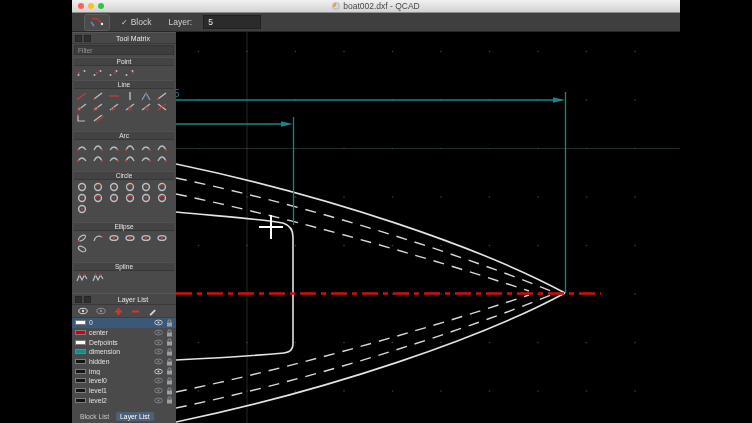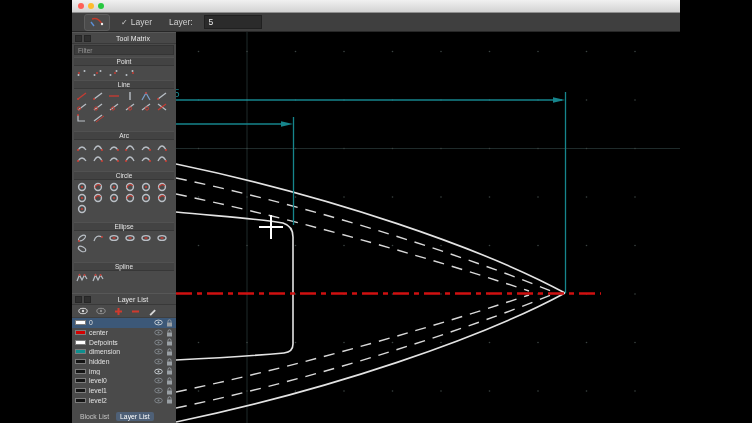--- a/index.html
+++ b/index.html
@@ -65,33 +65,40 @@
 <body>
 
 <div class="window">
 
   <div class="titlebar">
     <div class="lights">
       <span class="light" id="light-0" style="background: rgb(255, 95, 87);"></span>
       <span class="light" id="light-1" style="background: rgb(254, 188, 46);"></span>
       <span class="light" id="light-2" style="background: rgb(40, 200, 64);"></span>
     </div>
+    <div class="wintitle">
+      <svg width="8" height="8" viewBox="0 0 8 8">
+        <circle cx="4" cy="4" r="3.4" fill="#d8d8d8" stroke="#9a9a9a" stroke-width="0.6"></circle>
+        <path d="M1.4,5.4 A3,3 0 0 1 4,1 L4,4 Z" fill="#e8a33d"></path>
+      </svg>
+      <span>boat002.dxf - QCAD</span>
+    </div>
   </div>
 
   <div class="toolbar">
     <div class="tool-button">
       <svg width="15" height="12" viewBox="0 0 15 12">
         <path d="M2,3 Q8,1 12,8" fill="none" stroke="#c0392b" stroke-width="1.5"></path>
         <path d="M1,6 L4,10" stroke="#5b8fd6" stroke-width="1.4"></path>
         <circle cx="12" cy="8" r="1.2" fill="#eee"></circle>
       </svg>
     </div>
     <div class="check-wrap">
       <span class="checkmark">✓</span>
-      <span>Layer</span>
+      <span>Block</span>
     </div>
     <span class="radius-label">Layer:</span>
     <div class="radius-input">5</div>
   </div>
 
   <div class="main">
     <div class="panel">
 
       <div class="panel-header">
         <span class="mini-btn"></span>

